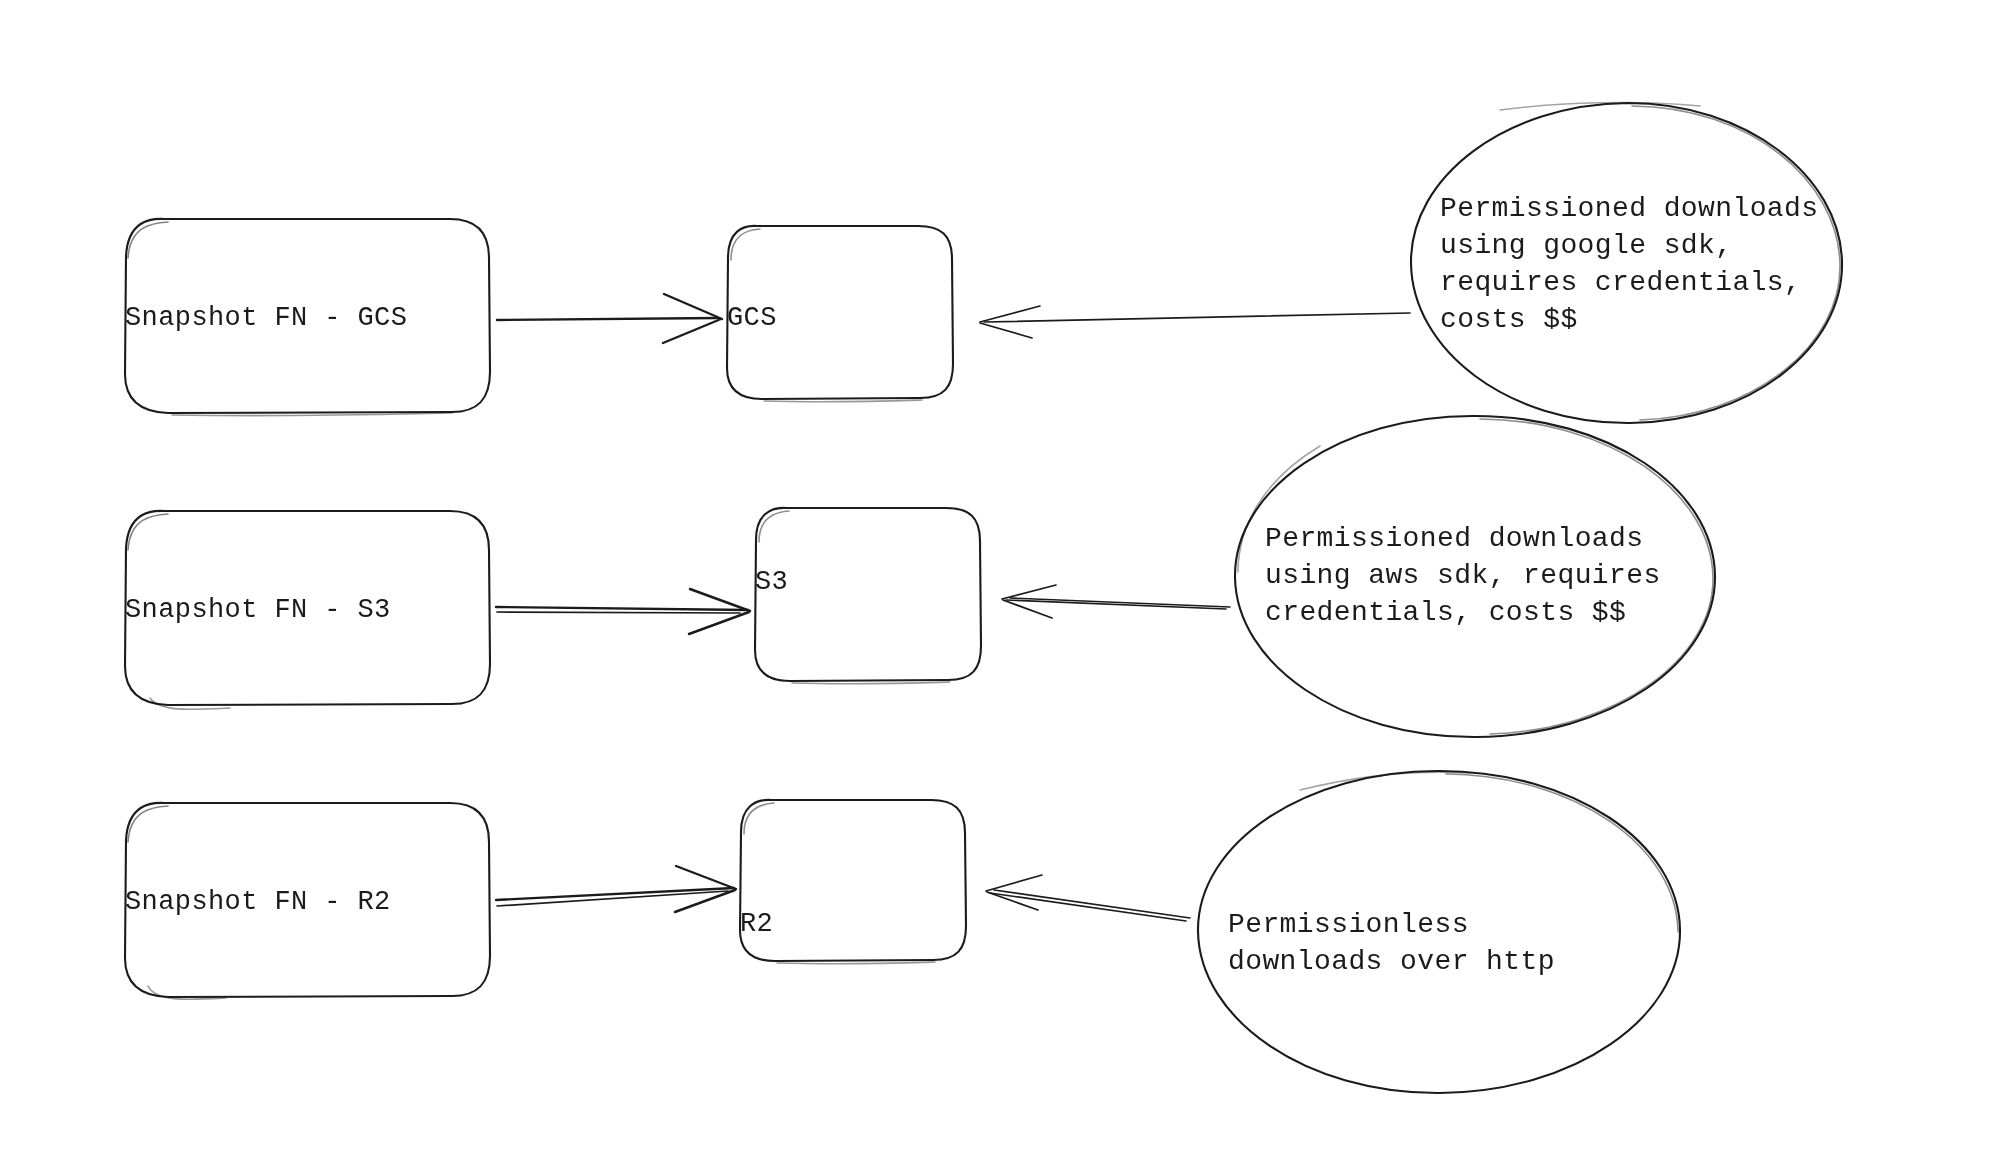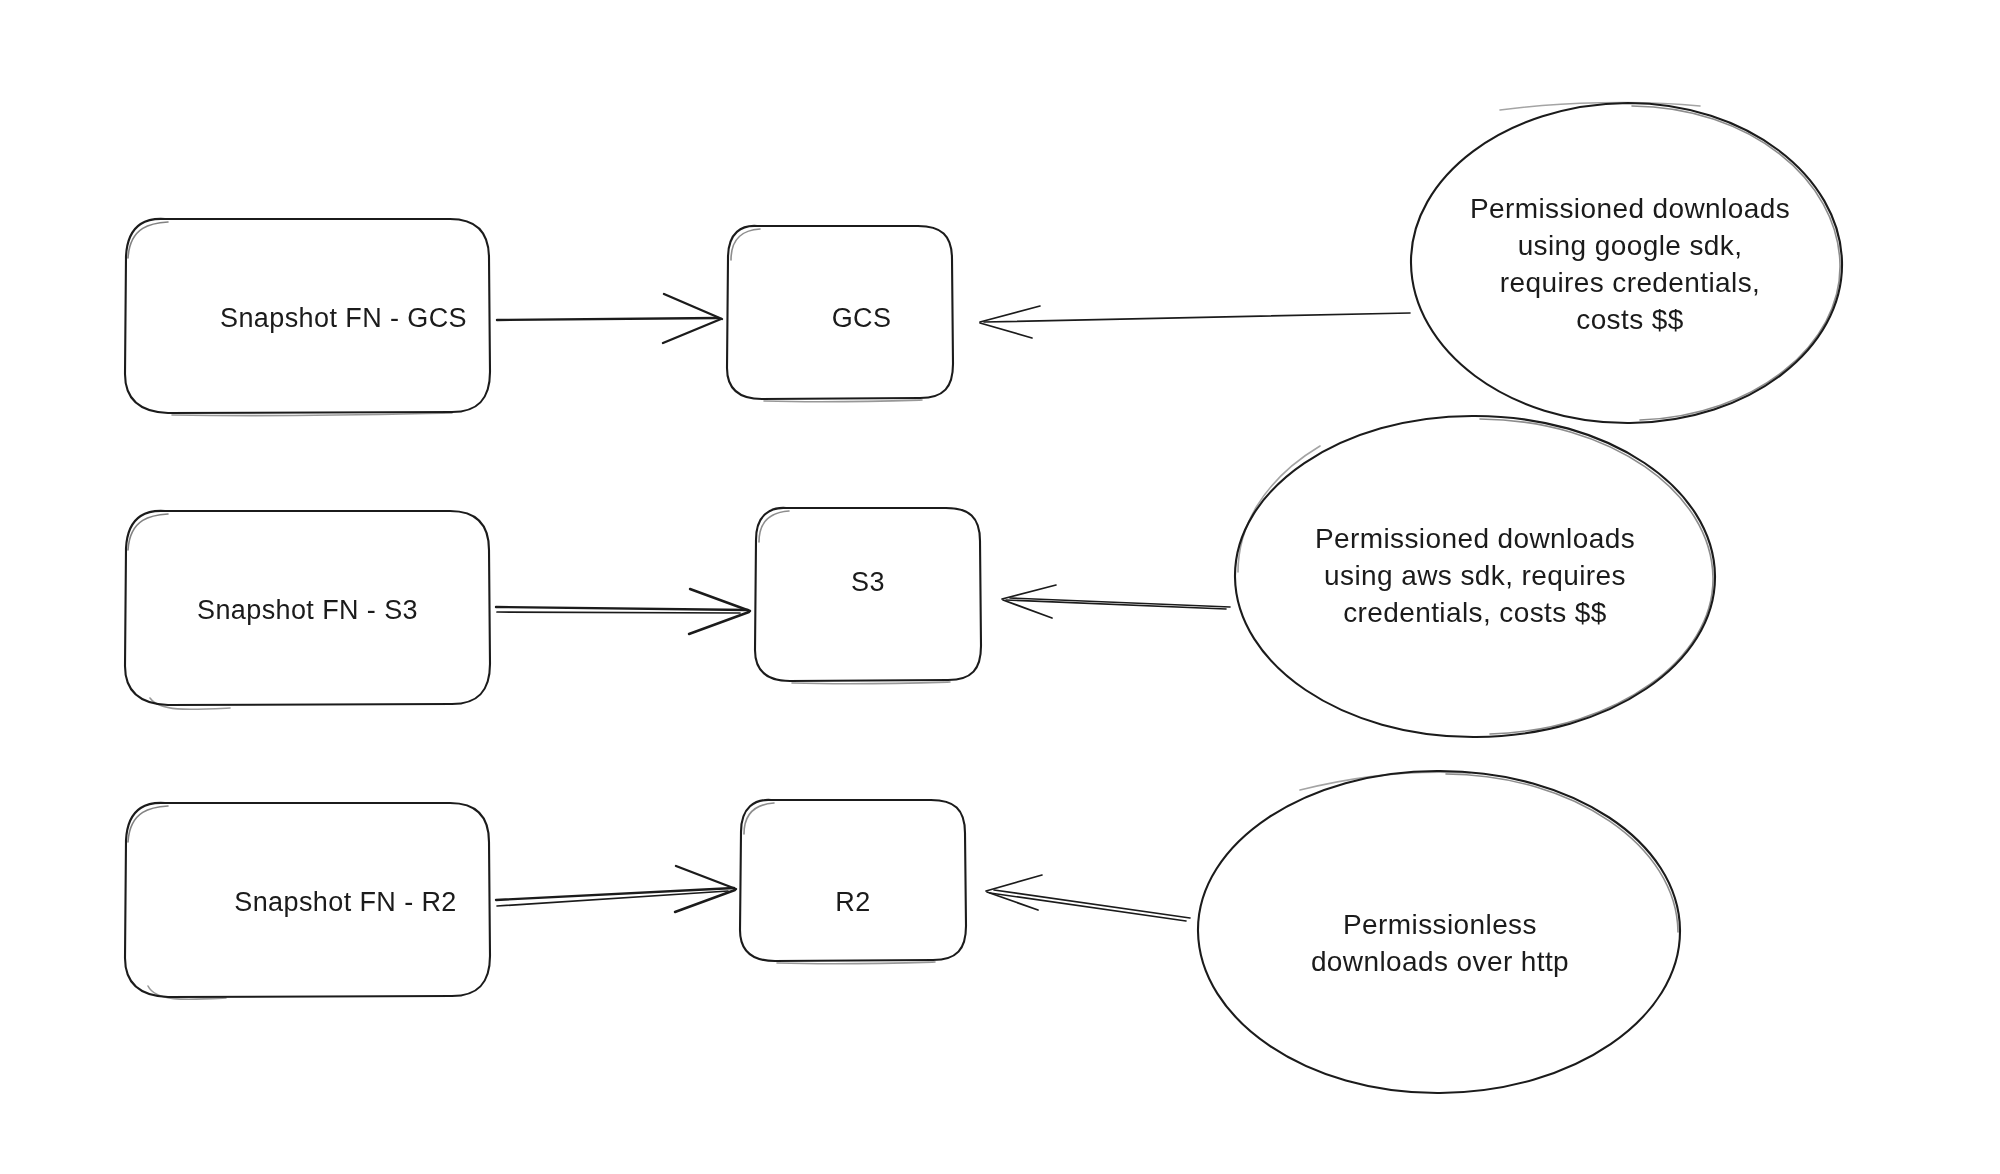--- a/index.html
+++ b/index.html
@@ -23,41 +23,41 @@
   #sketch {
     position: absolute;
     left: 0;
     top: 0;
     width: 2000px;
     height: 1174px;
   }
   .node-label,
   .note-label {
     position: absolute;
-    text-align: center;
+    text-align: left;
     color: #1b1b1b;
-    font-family: Liberation Sans, sans-serif;
+    font-family: Liberation Mono, monospace;
     letter-spacing: 0.4px;
     pointer-events: none;
     white-space: pre;
     line-height: 1.34;
   }
   .node-label {
     font-size: 27px;
   }
   .note-label {
     font-size: 28px;
     line-height: 1.32;
   }
   .lbl-box1 { left: 125px;  top: 300px; width: 437px; }
   .lbl-box2 { left: 125px;  top: 592px; width: 365px; }
   .lbl-box3 { left: 125px;  top: 884px; width: 441px; }
   .lbl-gcs  { left: 727px;  top: 300px; width: 269px; }
   .lbl-s3   { left: 755px;  top: 564px; width: 226px; }
-  .lbl-r2   { left: 740px;  top: 884px; width: 226px; }
+  .lbl-r2   { left: 740px;  top: 906px; width: 226px; }
   .lbl-note1 { left: 1440px; top: 191px; width: 380px; }
   .lbl-note2 { left: 1265px; top: 521px; width: 420px; }
   .lbl-note3 { left: 1228px; top: 907px; width: 424px; }
 </style>
 </head>
 <body>
 
 <div id="canvas">
 
   <svg id="sketch" viewBox="0 0 2000 1174" xmlns="http://www.w3.org/2000/svg">

